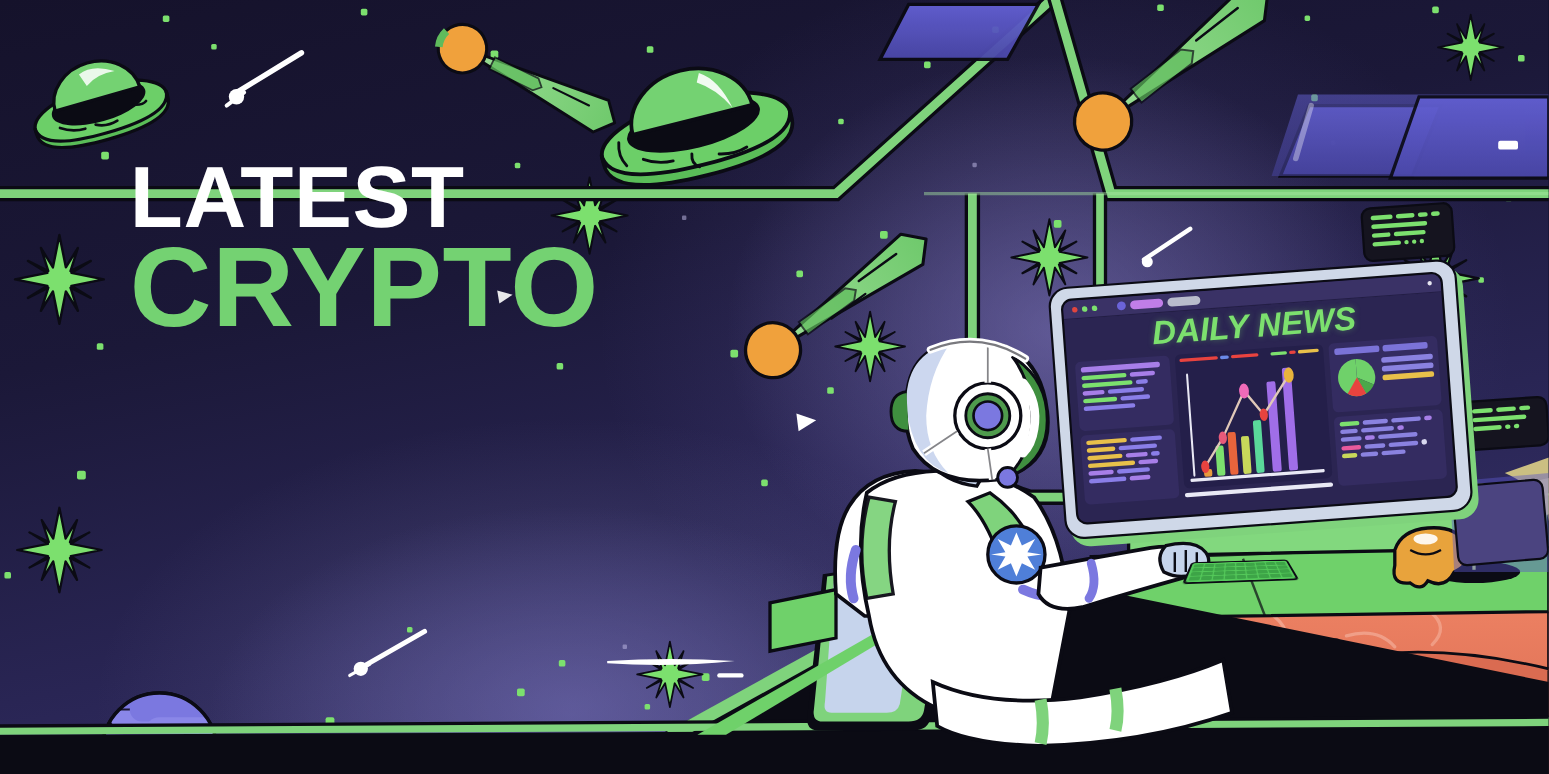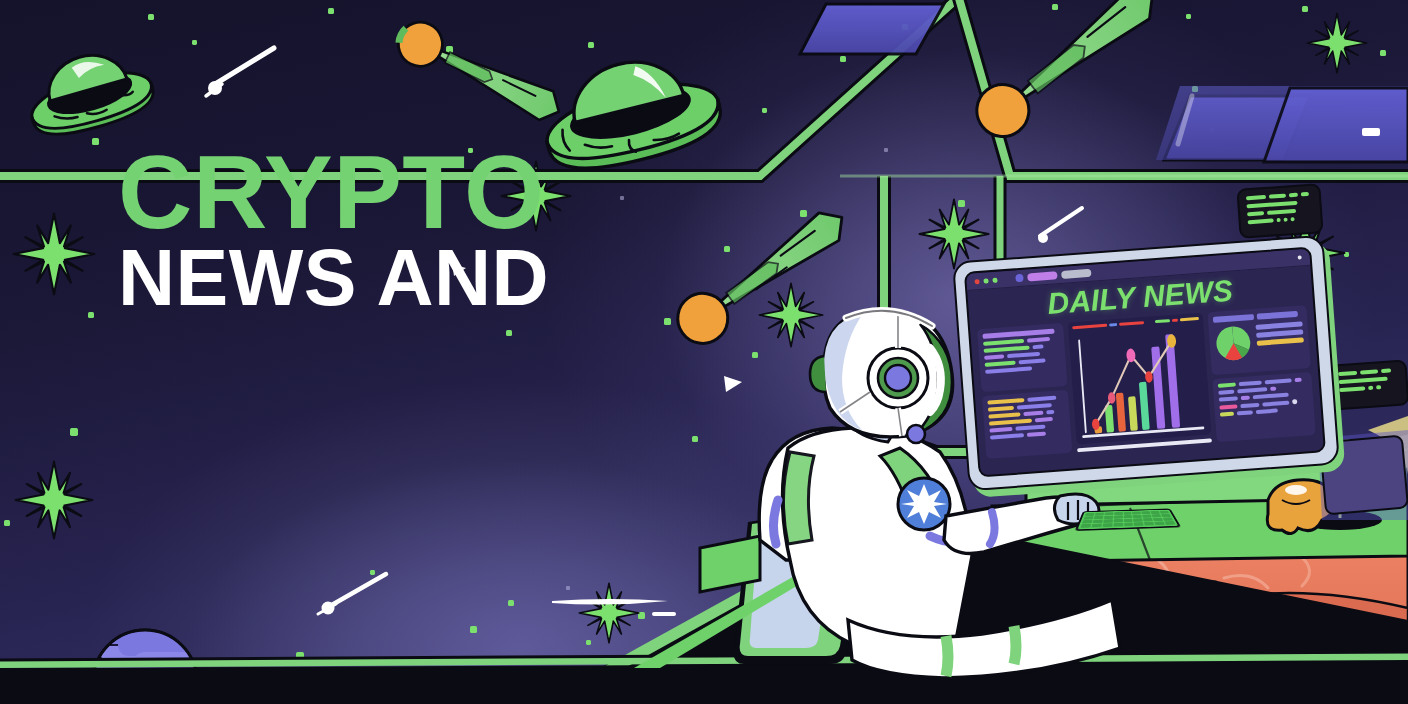--- a/index.html
+++ b/index.html
@@ -381,22 +381,22 @@
       <circle cx="898" cy="378" r="13" fill="#7b78e0" stroke="#0b0b14" stroke-width="2.4"></circle>
       <path d="M898,348 L898,310 M898,408 L902,436 M870,392 L840,412" stroke="#ffffff" stroke-width="6"></path>
       <path d="M898,348 L898,310 M898,408 L902,436 M870,392 L840,412" stroke="#0b0b14" stroke-width="1.6" fill="none" opacity=".5"></path>
       <path d="M846,318 Q890,300 932,326" stroke="#ffffff" stroke-width="7" fill="none" stroke-linecap="round"></path>
       <path d="M846,318 Q890,300 932,326" stroke="#0b0b14" stroke-width="2" fill="none" stroke-linecap="round" opacity=".55"></path>
       <circle cx="916" cy="434" r="9" fill="#7b78e0" stroke="#0b0b14" stroke-width="2.6"></circle>
     </g>
   </svg>
 
   <div id="headline">
+    <div class="hl1">LATEST</div>
     <div class="hl2">CRYPTO</div>
-    <div class="hl3">NEWS AND</div>
   </div>
 
   <div id="monitor">
     <div class="mon-outer"></div>
     <div class="mon-inner">
 
       <div class="chrome">
         <span class="dot" style="background:#e0453f"></span>
         <span class="dot" style="background:#7ce06e"></span>
         <span class="dot" style="background:#7ce06e"></span>

